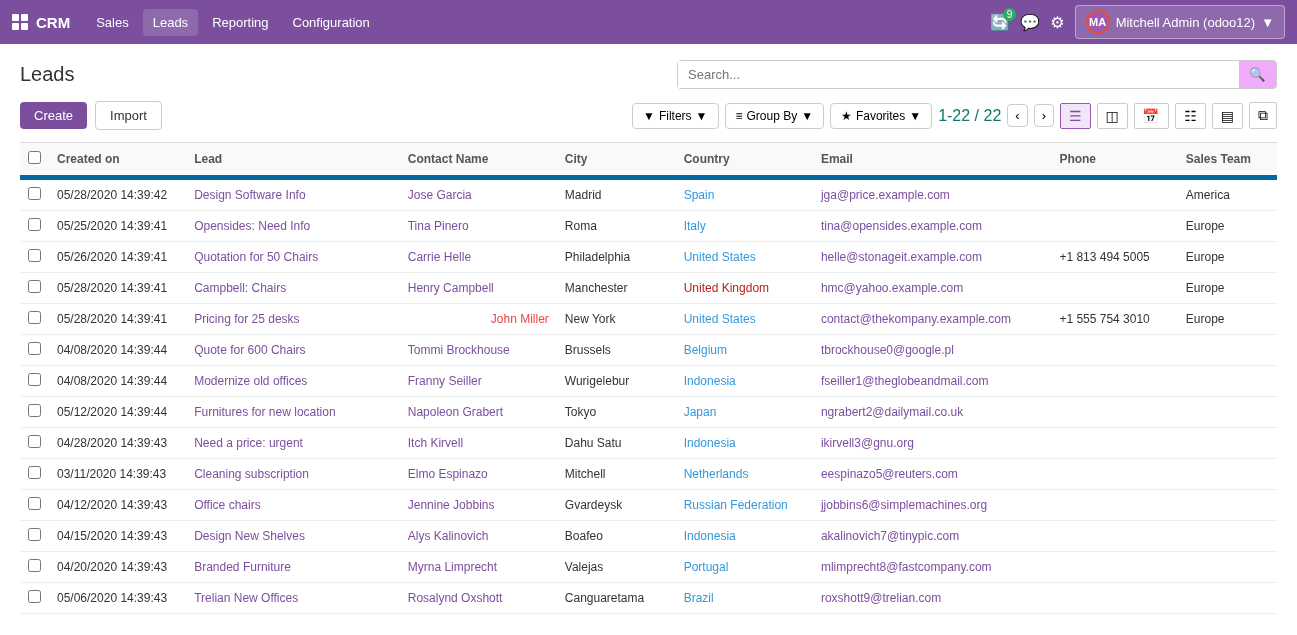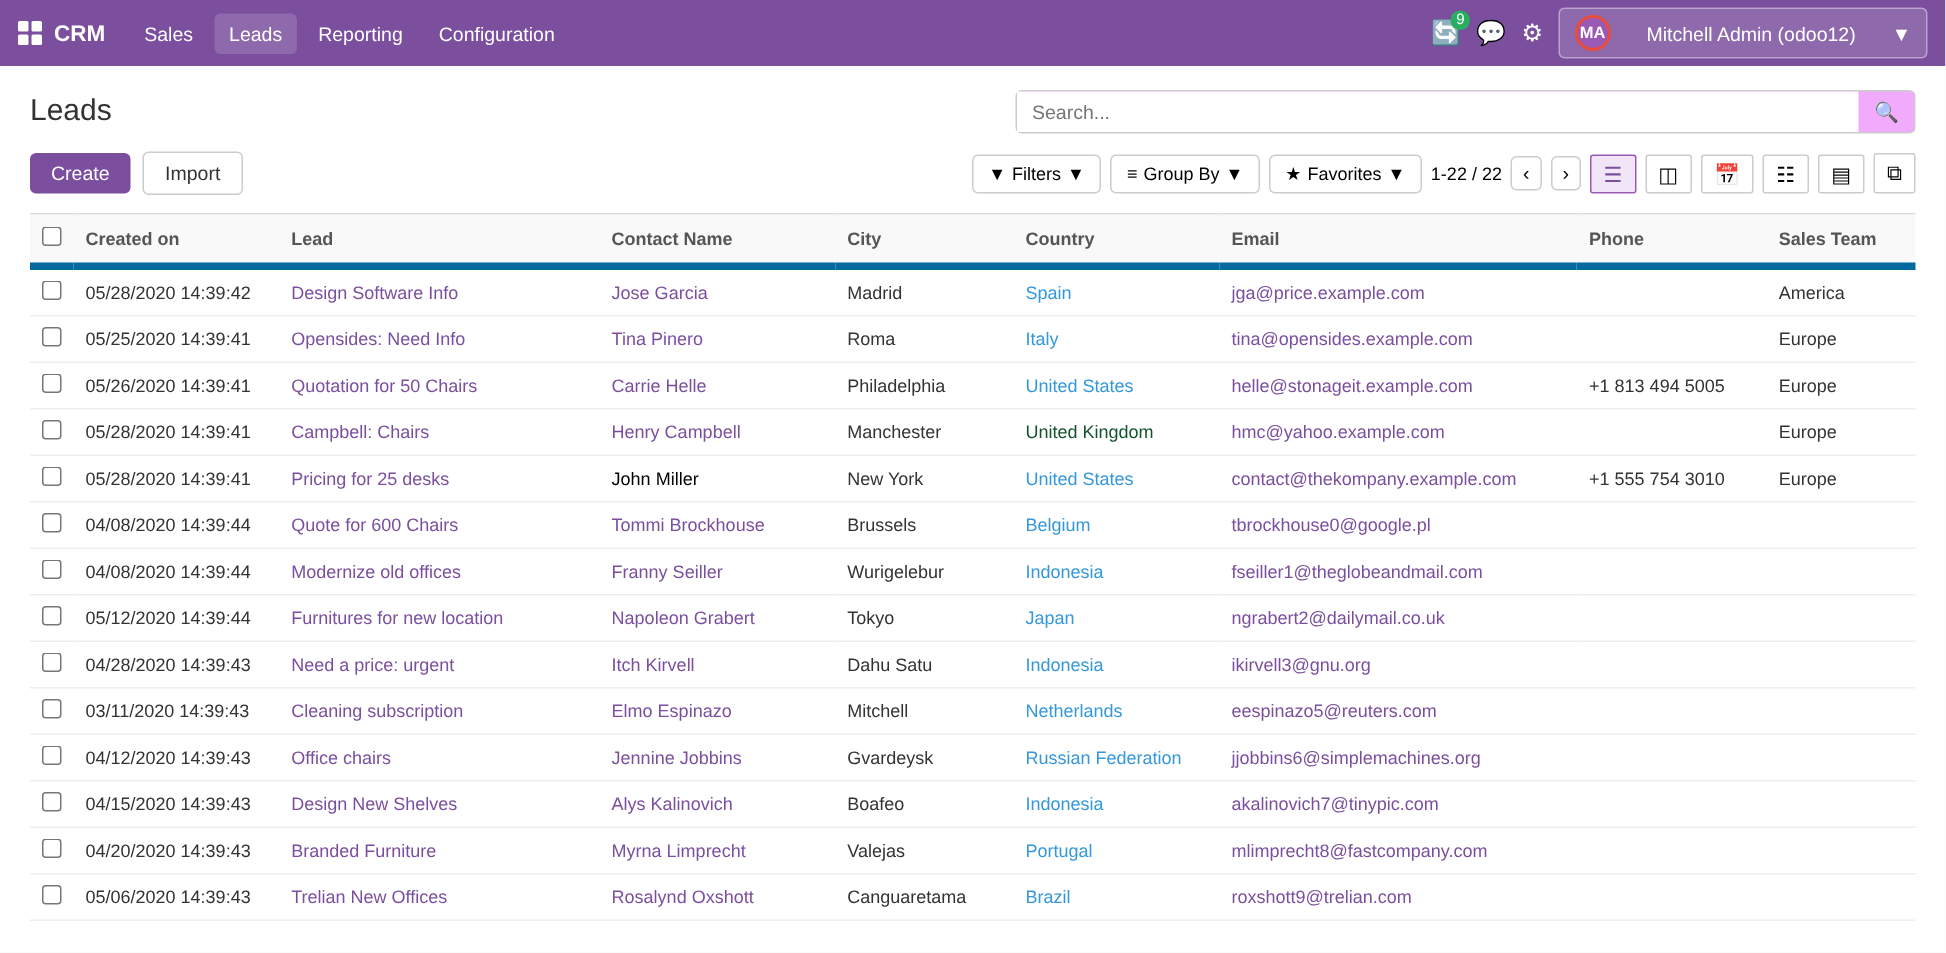--- a/index.html
+++ b/index.html
@@ -37,21 +37,21 @@
       background: none; border: none; color: white; cursor: pointer; font-size: 16px;
       position: relative; display: flex; align-items: center;
     }
     .badge {
       background: #27ae60; color: white; border-radius: 10px; font-size: 10px;
       padding: 1px 4px; position: absolute; top: -5px; right: -6px;
     }
     .user-btn {
       background: rgba(255,255,255,0.15); border: 1px solid rgba(255,255,255,0.4);
       color: white; border-radius: 4px; padding: 4px 10px; cursor: pointer;
-      display: flex; align-items: center; gap: 24px; font-size: 13px;
+      display: flex; align-items: center; gap: 6px; font-size: 13px;
     }
     .user-avatar {
       width: 24px; height: 24px; border-radius: 50%; background: #9b59b6;
       border: 2px solid #e74c3c; display: flex; align-items: center; justify-content: center;
       font-size: 11px; font-weight: bold;
     }
 
     
     .page-content {
       background: white; min-height: calc(100vh - 44px); padding: 16px 20px;
@@ -85,21 +85,21 @@
       background: white; color: #333; border: 1px solid #ccc; border-radius: 4px;
       padding: 6px 14px; cursor: pointer; font-size: 13px;
     }
     .toolbar-right {
       margin-left: auto; display: flex; align-items: center; gap: 6px;
     }
     .filter-btn {
       background: white; border: 1px solid #ccc; border-radius: 4px;
       padding: 5px 10px; cursor: pointer; font-size: 12px; display: flex; align-items: center; gap: 4px;
     }
-    .pagination-info { font-size: 12px; color: #000000; }
+    .pagination-info { font-size: 16px; color: #0f766e; }
     .pagination-btn {
       background: none; border: 1px solid #ccc; border-radius: 4px;
       padding: 3px 7px; cursor: pointer; font-size: 13px;
     }
     .view-btn {
       background: none; border: 1px solid #ccc; padding: 4px 8px; cursor: pointer;
       font-size: 14px; border-radius: 2px;
     }
     .view-btn.active {
       background: #f0e6f8; border-color: #9b59b6; color: #7B4F9E;
@@ -258,32 +258,32 @@
       <td>Europe</td>
     </tr>
         <tr>
       <td class="checkbox-col">
         <input type="checkbox" style="">
       </td>
       <td>05/28/2020 14:39:41</td>
       <td><a href="#">Campbell: Chairs</a></td>
       <td style="color:#7B4F9E;">Henry Campbell</td>
       <td>Manchester</td>
-      <td style="color:#14532d;">United Kingdom</td>
+      <td style="color:#b91c1c;">United Kingdom</td>
       <td><a href="mailto:hmc@yahoo.example.com">hmc@yahoo.example.com</a></td>
       <td></td>
       <td>Europe</td>
     </tr>
         <tr>
       <td class="checkbox-col">
         <input type="checkbox" style="">
       </td>
       <td>05/28/2020 14:39:41</td>
       <td><a href="#">Pricing for 25 desks</a></td>
-      <td style="color:#000000;">John Miller</td>
+      <td style="color:#ef4444;text-align:right;">John Miller</td>
       <td>New York</td>
       <td style="color:#3498db;">United States</td>
       <td><a href="mailto:contact@thekompany.example.com">contact@thekompany.example.com</a></td>
       <td>+1 555 754 3010</td>
       <td>Europe</td>
     </tr>
         <tr>
       <td class="checkbox-col">
         <input type="checkbox" style="">
       </td>

